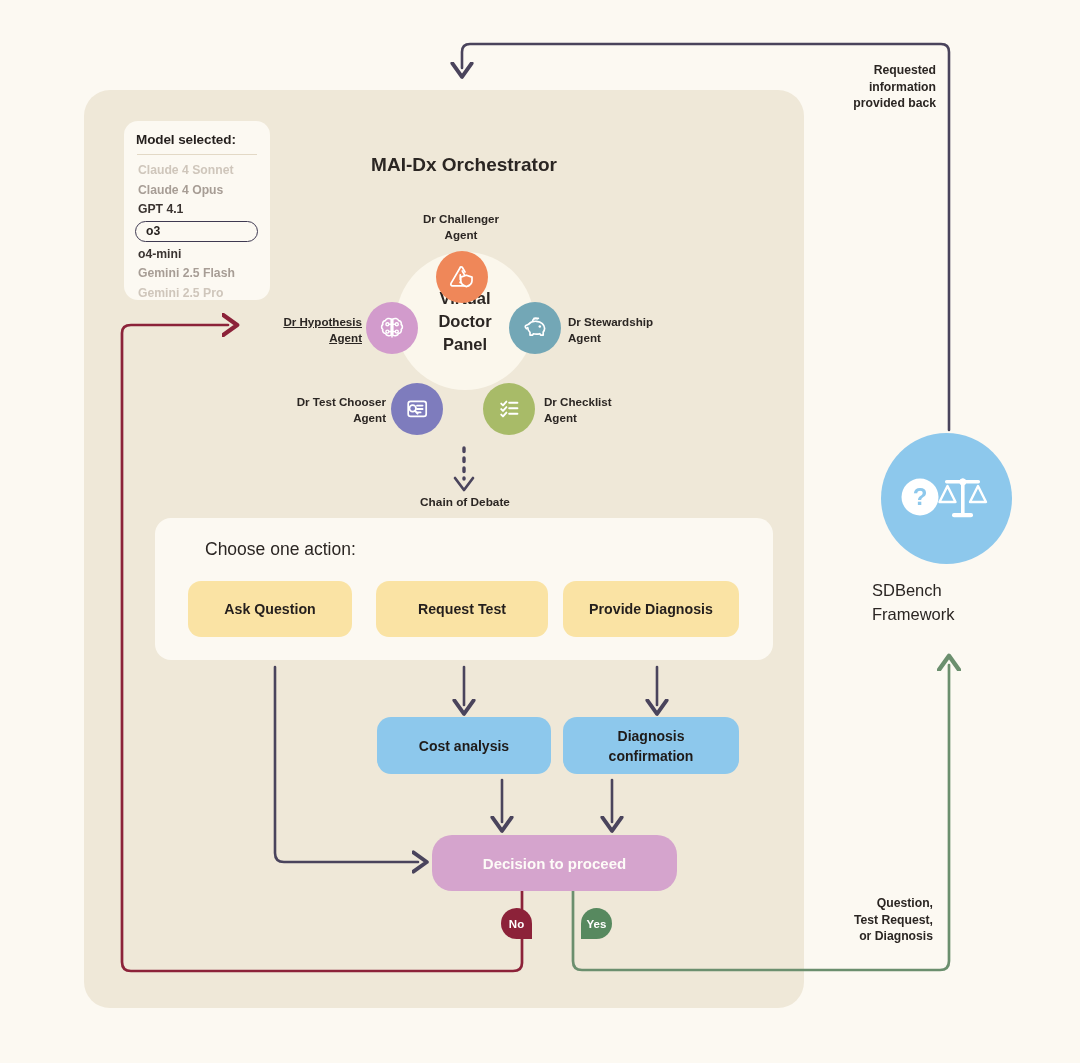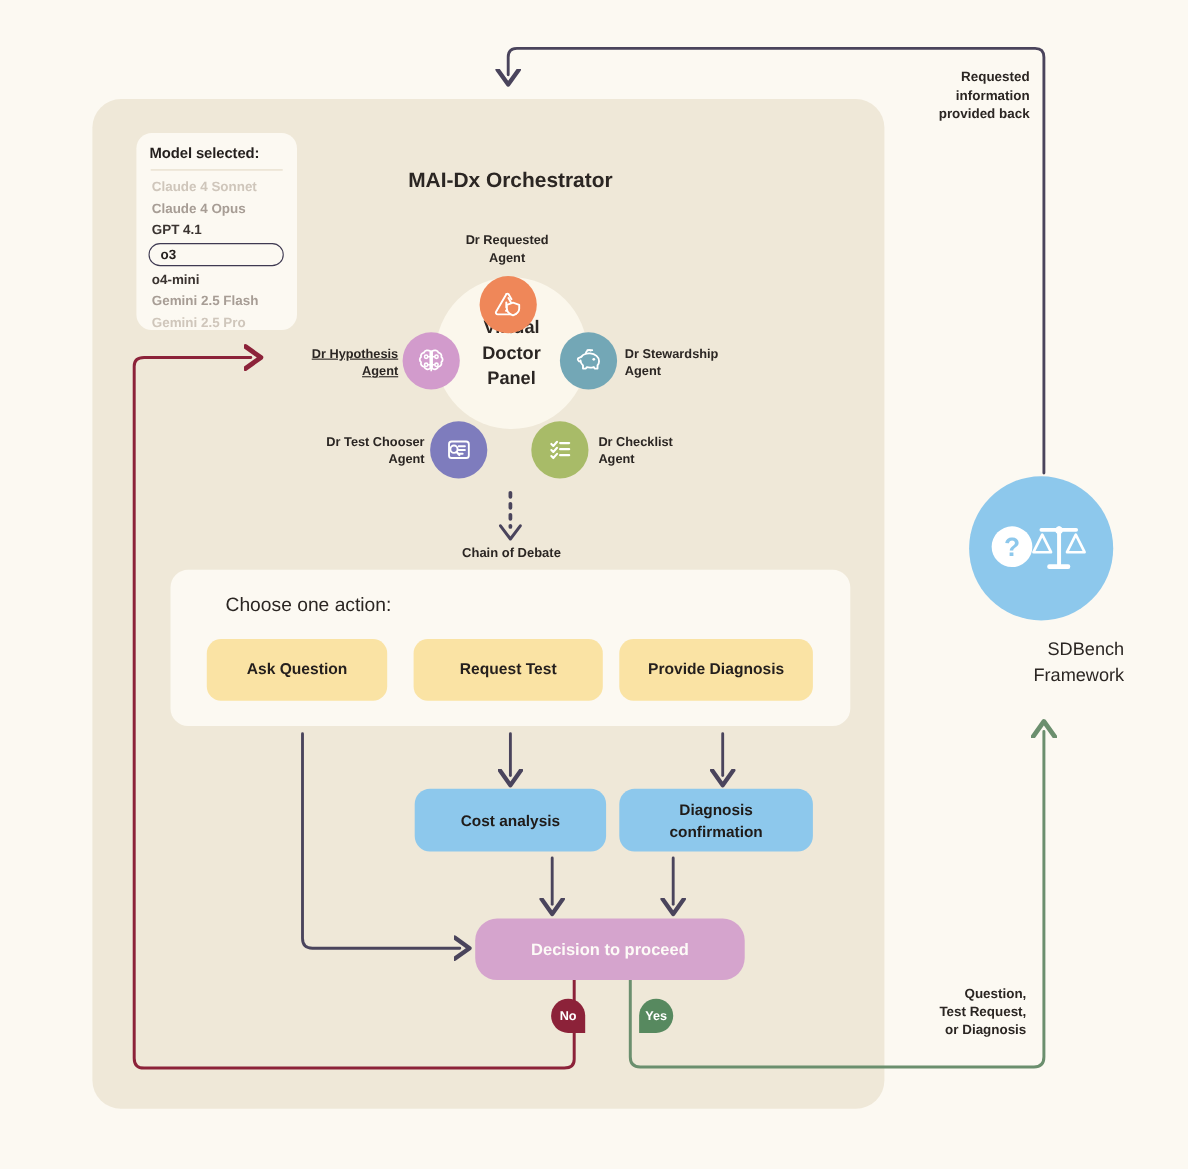--- a/index.html
+++ b/index.html
@@ -140,21 +140,21 @@
   #badge-yes { left: 581px; top: 908px; background: #57895f;
                border-radius: 50% 50% 50% 0; }
 
   
   #sdbench-circle {
     left: 881px; top: 433px; width: 131px; height: 131px;
     background: #8dc8ec; border-radius: 50%;
     display: flex; align-items: center; justify-content: center;
   }
   #sdbench-label {
-    left: 872px; top: 578px; width: 150px; text-align: right;
+    left: 872px; top: 578px; width: 150px; text-align: left;
     font-size: 16.5px; color: #2b2623; line-height: 24px;
   }
 
   
   #label-requested {
     left: 818px; top: 62px; width: 118px; text-align: right;
     font-size: 12.2px; font-weight: bold; color: #2b2623; line-height: 16.5px;
   }
   #label-question {
     left: 828px; top: 895px; width: 105px; text-align: right;
@@ -247,21 +247,21 @@
   <div class="abs agent-circle" id="c-challenger">
     <svg width="30" height="30" viewBox="0 0 30 30">
       <path d="M13.4 5.2 L4.0 21.4 a1.6 1.6 0 0 0 1.4 2.4 H21 a1.6 1.6 0 0 0 1.4-2.4 L15.2 8.9" fill="none" stroke="#fff" stroke-width="1.7" stroke-linecap="round" stroke-linejoin="round"></path>
       <path d="M13.4 5.2 a1.6 1.6 0 0 1 1.8 0 L18 10" fill="none" stroke="#fff" stroke-width="1.7" stroke-linecap="round"></path>
       <line x1="13.3" y1="13" x2="13.3" y2="17.6" stroke="#fff" stroke-width="1.8" stroke-linecap="round"></line>
       <circle cx="13.3" cy="20.4" r="1.1" fill="#fff"></circle>
       <path d="M19.4 13.2 l5.6 1.9 v3.6 c0 2.9-2.6 4.8-5.6 5.9 -3-1.1-5.6-3-5.6-5.9 v-3.6 z" fill="#ef8759" stroke="#fff" stroke-width="1.7" stroke-linejoin="round"></path>
     </svg>
   </div>
   <div class="abs agent-label" id="l-challenger">
-    <div>Dr Requested</div>
+    <div>Dr Challenger</div>
     <div>Agent</div>
   </div>
 
   <div class="abs agent-circle" id="c-hypothesis">
     <svg width="30" height="30" viewBox="0 0 30 30">
       <path d="M14.2 6.2 c-2.0-1.4-5.0-0.8-5.8 1.4 -2.1 0.3-3.2 2.1-2.6 3.9 -1.6 1.2-1.6 3.6 0 4.8
                -0.7 2.0 0.7 4.0 2.8 4.2 0.6 2.1 3.4 2.9 5.6 1.6 z" fill="none" stroke="#fff" stroke-width="1.6" stroke-linejoin="round" stroke-linecap="round"></path>
       <path d="M15.8 6.2 c2.0-1.4 5.0-0.8 5.8 1.4 2.1 0.3 3.2 2.1 2.6 3.9 1.6 1.2 1.6 3.6 0 4.8
                0.7 2.0-0.7 4.0-2.8 4.2 -0.6 2.1-3.4 2.9-5.6 1.6 z" fill="none" stroke="#fff" stroke-width="1.6" stroke-linejoin="round" stroke-linecap="round"></path>
       <line x1="15" y1="5.6" x2="15" y2="24.4" stroke="#fff" stroke-width="1.5"></line>

